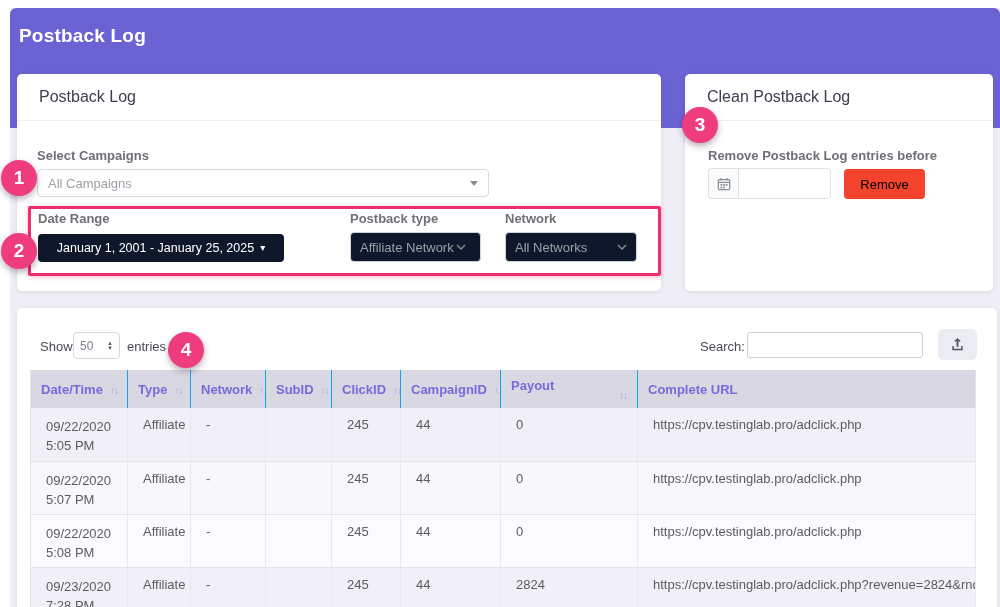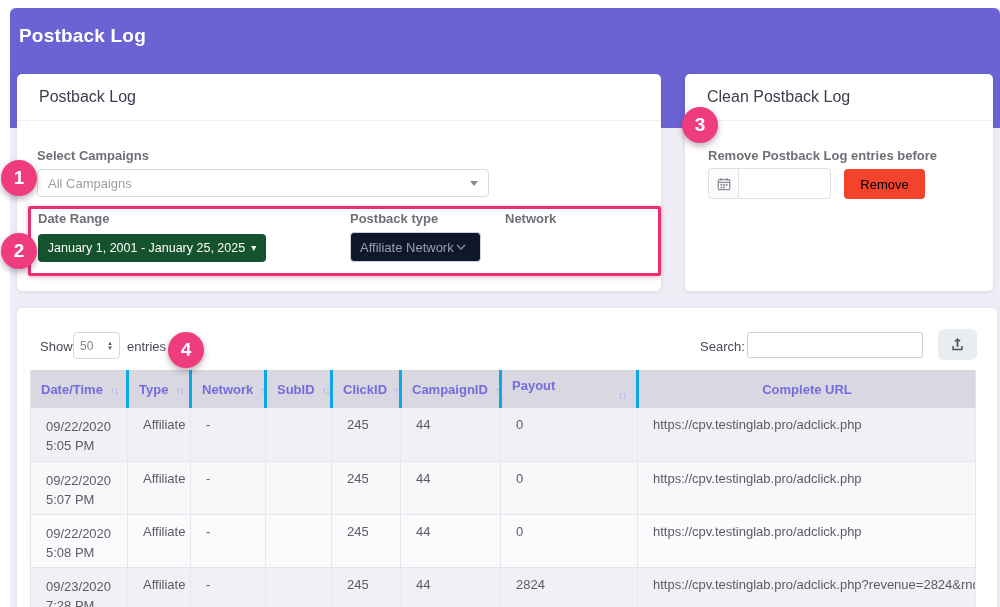--- a/index.html
+++ b/index.html
@@ -19,21 +19,21 @@
   .card-title-row { height:47px; border-bottom:1px solid #edeff2; display:flex; align-items:center; padding-left:22px; }
   .card-title { font-size:16px; color:#3d3d4e; }
 
   .field-label { position:absolute; font-size:13px; font-weight:bold; color:#6e7076; }
 
   
   .campaigns-select { position:absolute; left:37px; top:161px; width:452px; height:28px; background:#fff; border:1px solid #d8dbe0; border-radius:4px; display:flex; align-items:center; padding:0 10px; cursor:pointer; }
   .campaigns-select .value { font-size:13px; color:#9aa0a6; flex:1; }
   .caret-tri { width:0; height:0; border-left:4px solid transparent; border-right:4px solid transparent; border-top:5px solid #888b90; }
 
-  .date-btn { position:absolute; left:38px; top:226px; width:228px; height:28px; background:#14532d; border:none; border-radius:4px; color:#fff; font-size:12.5px; font-family:"Liberation Sans",sans-serif; display:flex; align-items:center; justify-content:center; gap:6px; cursor:pointer; }
+  .date-btn { position:absolute; left:38px; top:226px; width:246px; height:28px; background:#0f172a; border:none; border-radius:4px; color:#fff; font-size:12.5px; font-family:"Liberation Sans",sans-serif; display:flex; align-items:center; justify-content:center; gap:6px; cursor:pointer; }
   .date-btn .caret { font-size:10px; line-height:1; }
 
   .mini-select { position:absolute; height:30px; background:#0f172a; border:1px solid #cfd4da; border-radius:4px; display:flex; align-items:center; padding:0 9px; cursor:pointer; }
   .mini-select .value { font-size:13px; color:#9aa0a6; white-space:nowrap; overflow:hidden; flex:1; }
   .sel-postback { left:350px; top:224px; width:131px; }
   .sel-network  { left:505px; top:224px; width:132px; }
 
   
   .remove-label { position:absolute; left:708px; top:140px; font-size:13px; font-weight:bold; color:#6e7076; }
   .input-group { position:absolute; left:708px; top:160px; height:31px; display:flex; }
@@ -48,22 +48,22 @@
   .length-select { position:absolute; left:73px; top:324px; width:47px; height:27px; border:1px solid #d3d6dc; border-radius:4px; background:#fff; display:flex; align-items:center; justify-content:space-between; padding:0 6px; cursor:pointer; }
   .length-select .value { font-size:12px; color:#7c828a; }
   .spin { display:flex; flex-direction:column; line-height:5px; color:#555a60; }
   .spin span { font-size:6px; }
   .search-label { position:absolute; left:700px; top:331px; font-size:13px; color:#4a4a55; }
   .search-input { position:absolute; left:747px; top:324px; width:176px; height:26px; border:1px solid #cbd0d6; border-radius:3px; padding:0 8px; font-size:13px; color:#555; outline:none; }
   .export-btn { position:absolute; left:938px; top:321px; width:39px; height:31px; background:#e9edf2; border:none; border-radius:6px; display:flex; align-items:center; justify-content:center; cursor:pointer; }
 
   
   table.log { position:absolute; left:30px; top:362px; width:945px; border-collapse:collapse; table-layout:fixed; }
-  table.log th { background:#d9d7e1; color:#756cdc; font-size:13px; font-weight:bold; text-align:left; height:38px; padding:0 10px; border-right:3px solid #0ea5e9; white-space:nowrap; overflow:hidden; cursor:pointer; }
-  table.log th:last-child { border-right:none;text-align:center; }
+  table.log th { background:#d9d7e1; color:#756cdc; font-size:13px; font-weight:bold; text-align:left; height:38px; padding:0 10px; border-right:1px solid #0ea5e9; white-space:nowrap; overflow:hidden; cursor:pointer; }
+  table.log th:last-child { border-right:none; }
   table.log th .sort-icon { color:#a9a2ea; font-size:10px; letter-spacing:-1px; margin-left:7px; }
   table.log td { font-size:13px; color:#5b5b66; padding:9px 11px 0 15px; height:53px; vertical-align:top; border-right:1px solid #e8e8ee; border-bottom:1px solid #e4e4ea; overflow:hidden; }
   table.log td:last-child { white-space:nowrap; }
   table.log tbody tr { background:#fbfbfd; }
   table.log tbody tr:nth-child(1) { background:#f1f0f6; }
   table.log tbody tr:nth-child(2) { background:#f8f8fb; }
   table.log tbody tr:nth-child(4) { background:#f1f0f6; }
   table.log { border-left:1px solid #e4e4ea; border-right:1px solid #e4e4ea; }
   td.dt { line-height:19px; }
 
@@ -102,20 +102,26 @@
 
   <div class="field-label" style="left:350px; top:203px;">Postback type</div>
   <div class="mini-select sel-postback">
     <span class="value" style="max-width:96px;">Affiliate Network</span>
     <svg width="10" height="6" viewBox="0 0 10 6">
         <polyline points="1,1 5,5 9,1" fill="none" stroke="#82878d" stroke-width="1.5"></polyline>
       </svg>
   </div>
 
   <div class="field-label" style="left:505px; top:203px;">Network</div>
+  <div class="mini-select sel-network">
+    <span class="value">All Networks</span>
+    <svg width="10" height="6" viewBox="0 0 10 6">
+        <polyline points="1,1 5,5 9,1" fill="none" stroke="#82878d" stroke-width="1.5"></polyline>
+      </svg>
+  </div>
 
   <div class="card card2">
     <div class="card-title-row">
       <span class="card-title">Clean Postback Log</span>
     </div>
   </div>
   <div class="remove-label">Remove Postback Log entries before</div>
   <div class="input-group">
     <span class="ig-addon">
       <svg width="14" height="14" viewBox="0 0 16 16">

